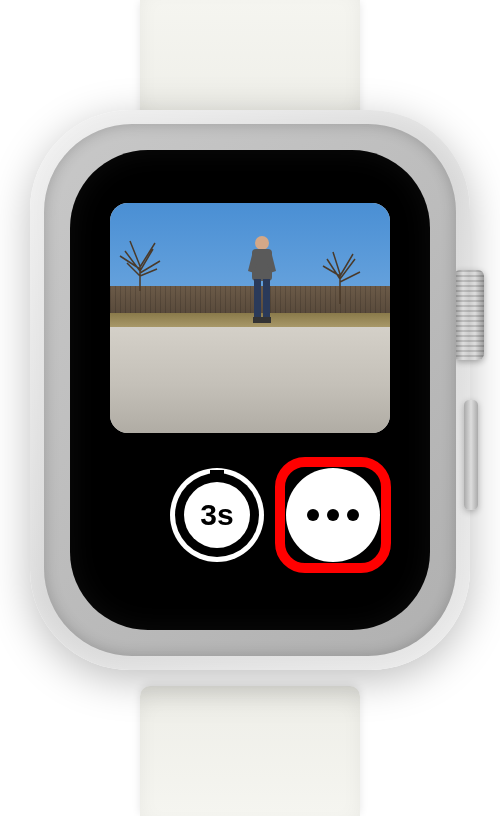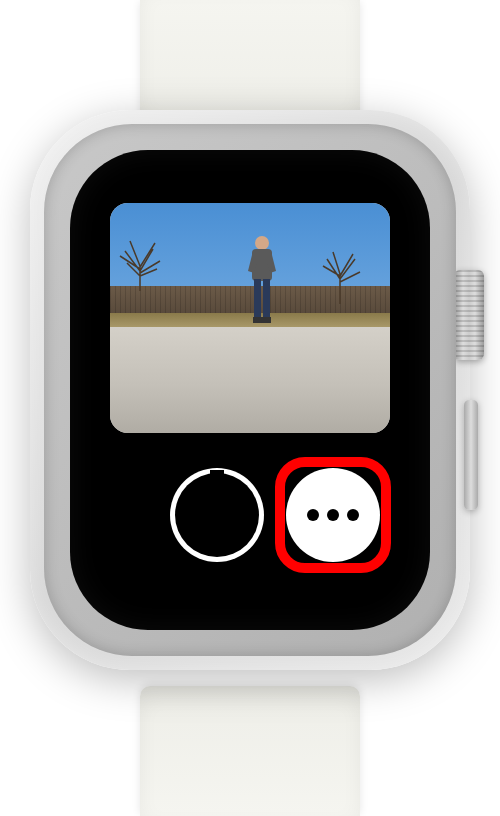--- a/index.html
+++ b/index.html
@@ -314,20 +314,23 @@
             <rect x="9" y="84" width="9" height="6" fill="#333"></rect>
             <rect x="18" y="84" width="9" height="6" fill="#333"></rect>
           </svg>
         </div>
       </div>
 
       <div class="controls">
         <div class="shutter-button">
           <div class="shutter-notch"></div>
           <div class="shutter-ring"></div>
+          <div class="shutter-inner">
+            <span>3s</span>
+          </div>
         </div>
         <div class="more-button" aria-label="More Options">
           <div class="dots">
             <div class="dot"></div>
             <div class="dot"></div>
             <div class="dot"></div>
           </div>
           <div class="highlight"></div>
         </div>
       </div>

